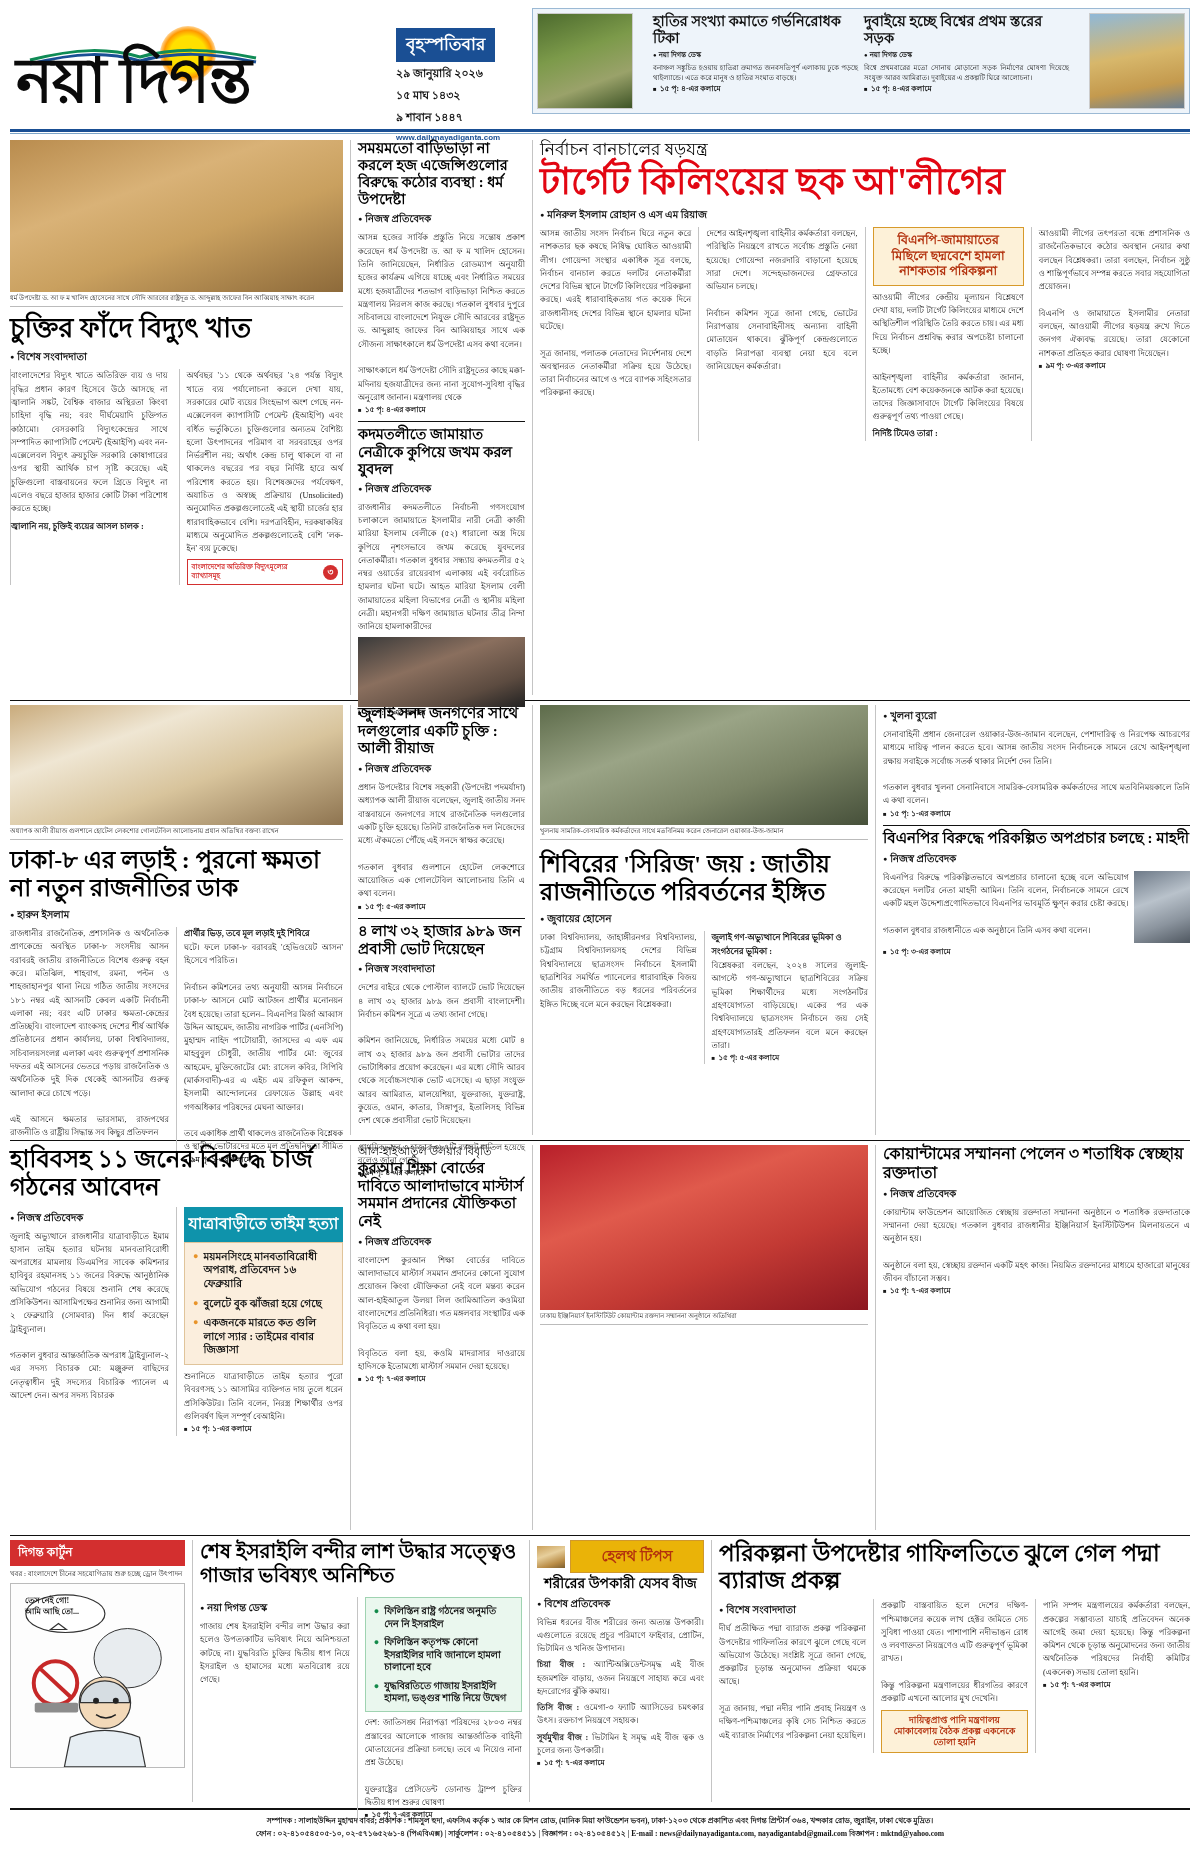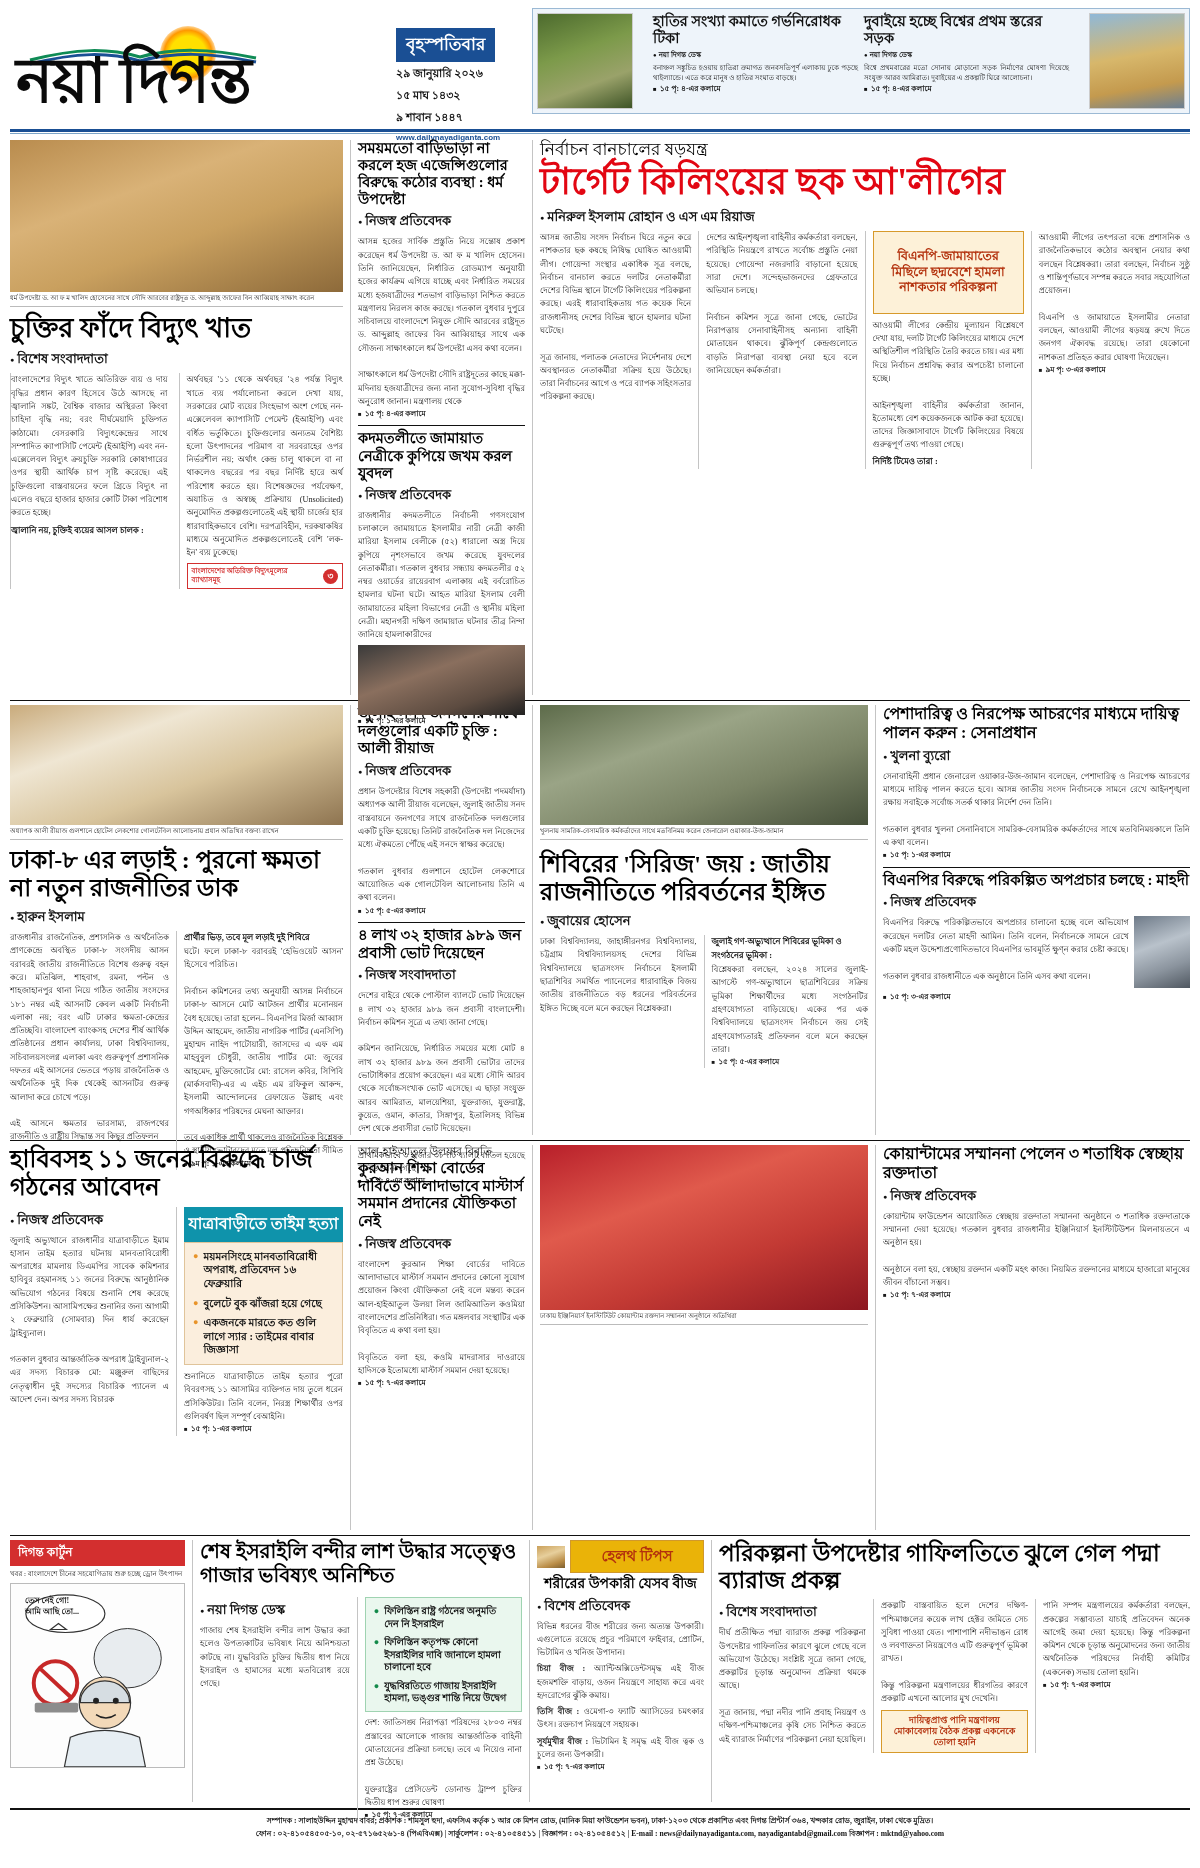--- a/index.html
+++ b/index.html
@@ -10,21 +10,21 @@
     color: #111;
     overflow: hidden;
   }
   .page { width: 1200px; height: 1868px; padding: 8px 10px; position: relative; }
   .body-txt {
     font-size: 8.2px; line-height: 1.62; text-align: justify;
     font-family: "Liberation Serif", "DejaVu Serif", serif;
     color: #1a1a1a; hyphens: auto;
   }
   .byline {
-    font-size: 13px; font-weight: bold; margin: 3px 0 3px 0;
+    font-size: 10px; font-weight: bold; margin: 3px 0 3px 0;
     font-family: "Liberation Serif", serif;
   }
   .byline::before {
     content: "\25CF"; font-size: 7px; margin-right: 3px; vertical-align: 1px;
   }
   .caption {
     font-size: 6.6px; line-height: 1.3; color: #222; padding: 2px 0 3px 0;
     font-family: "Liberation Serif", serif; border-bottom: 1px solid #bbb;
   }
   .hl { font-family: "Liberation Serif", "DejaVu Serif", serif; font-weight: bold; line-height: 1.18; color: #000; }
@@ -64,21 +64,21 @@
   
   .cols { display: flex; gap: 7px; }
   .colsep { border-left: 1px solid #c4c4c4; }
   .sec-rule { border-top: 1px solid #111; margin: 5px 0 4px; }
 
   
   .photo { width: 100%; background: #cfcfcf; position: relative; overflow: hidden; }
 
   
   .box-orange {
-    border: 1px solid #d79a2b; background: #fdf1d8; padding: 17px 7px;
+    border: 1px solid #d79a2b; background: #fdf1d8; padding: 5px 7px;
     text-align: center;
   }
   .box-orange .bt { color: #b3310d; font-weight: bold; font-size: 12.5px; line-height: 1.25; font-family: "Liberation Serif", serif; }
   .box-teal-hd {
     background: #0f93ab; color: #fff; text-align: center; font-weight: bold;
     font-size: 16px; padding: 4px 0; font-family: "Liberation Serif", serif;
   }
   .box-teal-body { background: #fbeedd; border: 1px solid #e0c49a; padding: 7px 8px; }
   .bullet-li { display: flex; gap: 5px; font-size: 10.5px; font-weight: bold; line-height: 1.3;
     font-family: "Liberation Serif", serif; margin-bottom: 6px; }
@@ -311,21 +311,20 @@
         </div>
         <div style="flex:1;border-left:1px solid #c4c4c4;padding-left:7px">
           <div class="subhd">জুলাই গণ-অভ্যুত্থানে শিবিরের ভূমিকা ও সংগঠনের ভূমিকা :</div>
           <div class="body-txt" style="white-space:pre-line">বিশ্লেষকরা বলছেন, ২০২৪ সালের জুলাই-আগস্টে গণ-অভ্যুত্থানে ছাত্রশিবিরের সক্রিয় ভূমিকা শিক্ষার্থীদের মধ্যে সংগঠনটির গ্রহণযোগ্যতা বাড়িয়েছে। একের পর এক বিশ্ববিদ্যালয়ে ছাত্রসংসদ নির্বাচনে জয় সেই গ্রহণযোগ্যতারই প্রতিফলন বলে মনে করছেন তারা।</div>
           <div class="body-txt ref">১৫ পৃ: ৫-এর কলামে</div>
         </div>
       </div>
     </div>
 
     <div style="flex:1;border-left:1px solid #c4c4c4;padding-left:7px">
-      <div class="hl" style="font-size:16px">পেশাদারিত্ব ও নিরপেক্ষ আচরণের মাধ্যমে দায়িত্ব পালন করুন : সেনাপ্রধান</div>
       <div class="byline">খুলনা ব্যুরো</div>
       <div class="body-txt" style="white-space:pre-line">সেনাবাহিনী প্রধান জেনারেল ওয়াকার-উজ-জামান বলেছেন, পেশাদারিত্ব ও নিরপেক্ষ আচরণের মাধ্যমে দায়িত্ব পালন করতে হবে। আসন্ন জাতীয় সংসদ নির্বাচনকে সামনে রেখে আইনশৃঙ্খলা রক্ষায় সবাইকে সর্বোচ্চ সতর্ক থাকার নির্দেশ দেন তিনি।
 
 গতকাল বুধবার খুলনা সেনানিবাসে সামরিক-বেসামরিক কর্মকর্তাদের সাথে মতবিনিময়কালে তিনি এ কথা বলেন।</div>
       <div class="body-txt ref">১৫ পৃ: ১-এর কলামে</div>
 
       <div class="sec-rule"></div>
       <div class="hl" style="font-size:15px">বিএনপির বিরুদ্ধে পরিকল্পিত অপপ্রচার চলছে : মাহদী</div>
       <div class="byline">নিজস্ব প্রতিবেদক</div>
       <div style="float:right;width:56px;height:72px;margin:0 0 3px 5px" class="ph-person"></div>

